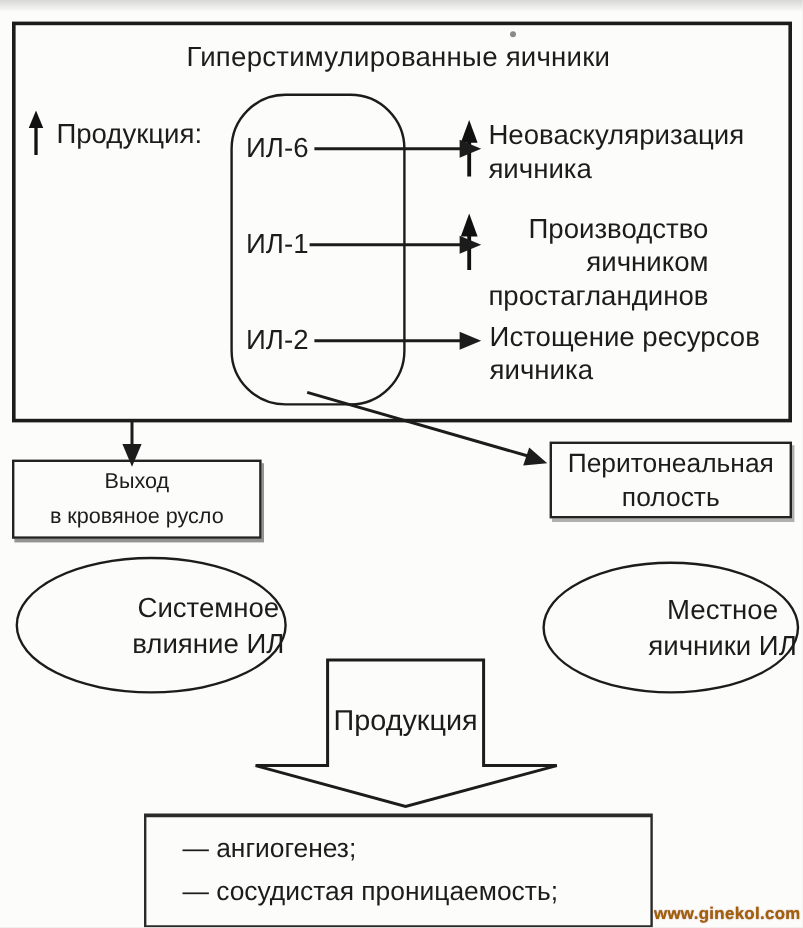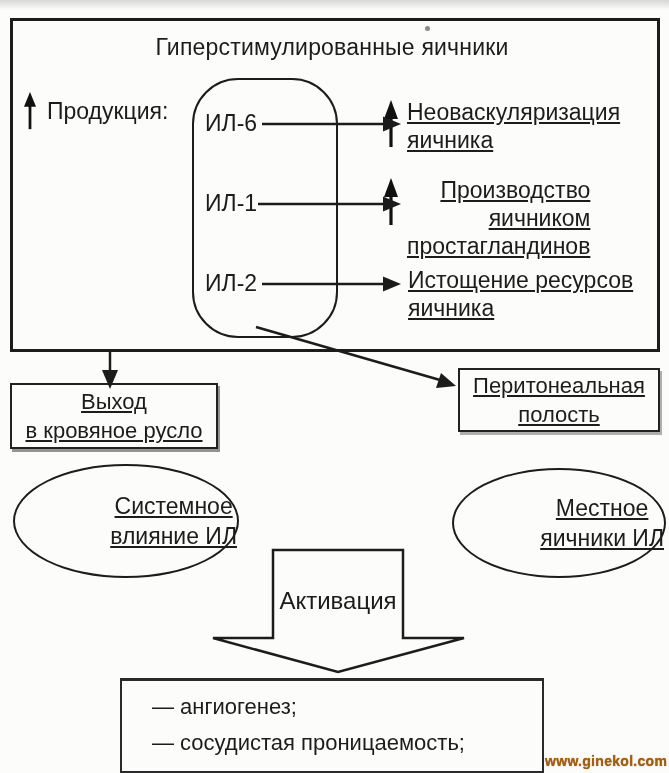--- a/index.html
+++ b/index.html
@@ -4,21 +4,21 @@
 <style>
   html,body{margin:0;padding:0;background:#e8e8e8;}
   #page{
     position:relative;
     width:669px;height:773px;
     background:#fcfcfb;
     overflow:hidden;
     font-family:"Liberation Sans", sans-serif;
     color:#1c1c1c;
   }
-  .pre{white-space:pre-line;text-decoration:underline;}
+  .pre{white-space:pre-line;}
   
   #top-smudge{position:absolute;left:0;top:0;width:669px;height:10px;
     background:linear-gradient(180deg,rgba(120,120,120,.28),rgba(120,120,120,0));}
   #scan-dot{position:absolute;left:425px;top:26px;width:5px;height:5px;border-radius:50%;
     background:#8a8a8a;}
   
   #outer-box{position:absolute;left:10px;top:18px;width:644px;height:328px;
     border:3px solid #1c1c1c;background:transparent;}
   #main-title{position:absolute;left:10px;top:34px;width:644px;text-align:center;
     font-size:23px;letter-spacing:.2px;}
@@ -37,21 +37,21 @@
   .effect-text{font-size:23px;line-height:28px;}
   #effect-row-1{left:383px;top:98px;}
   #effect-row-2{left:383px;top:176px;text-align:right;}
   #effect-row-3{left:408px;top:266px;}
   .uparrow{flex:0 0 auto;margin-top:2px;}
   
   .rect-box{position:absolute;border:2px solid #222;display:flex;align-items:center;
     justify-content:center;text-align:center;background:#fcfcfb;}
   #bloodstream-box{left:10px;top:383px;width:204px;height:62px;
     box-shadow:2px 3px 0 rgba(60,60,60,.55);}
-  #bloodstream-box .lbl{font-size:22px;line-height:29px;}
+  #bloodstream-box .lbl{font-size:18px;line-height:29px;}
   #peritoneal-box{left:458px;top:368px;width:198px;height:60px;
     box-shadow:2px 3px 0 rgba(60,60,60,.4);}
   #peritoneal-box .lbl{font-size:22px;line-height:29px;}
   
   .ellipse{position:absolute;border:2.5px solid #1c1c1c;border-radius:50%;
     display:flex;align-items:center;justify-content:flex-end;text-align:center;
     background:#fcfcfb;}
   #systemic-ellipse{left:13px;top:464px;width:222px;height:110px;}
   #local-ellipse{left:452px;top:468px;width:210px;height:106px;}
   .ellipse .lbl{font-size:23px;line-height:30px;}
@@ -133,21 +133,21 @@
 
   <div class="ellipse" id="systemic-ellipse">
     <div class="lbl pre">Системное
 влияние ИЛ</div>
   </div>
   <div class="ellipse" id="local-ellipse">
     <div class="lbl pre">Местное
 яичники ИЛ</div>
   </div>
 
-  <div id="activation-label">Активация</div>
+  <div id="activation-label">Продукция</div>
 
   <div id="outcomes-box">
     <div class="outcome-line">— ангиогенез;</div>
     <div class="outcome-line">— сосудистая проницаемость;</div>
     <div class="outcome-line">— производство простагландинов</div>
   </div>
 
   <div id="watermark">www.ginekol.com</div>
 
   <svg id="arrow-layer">

